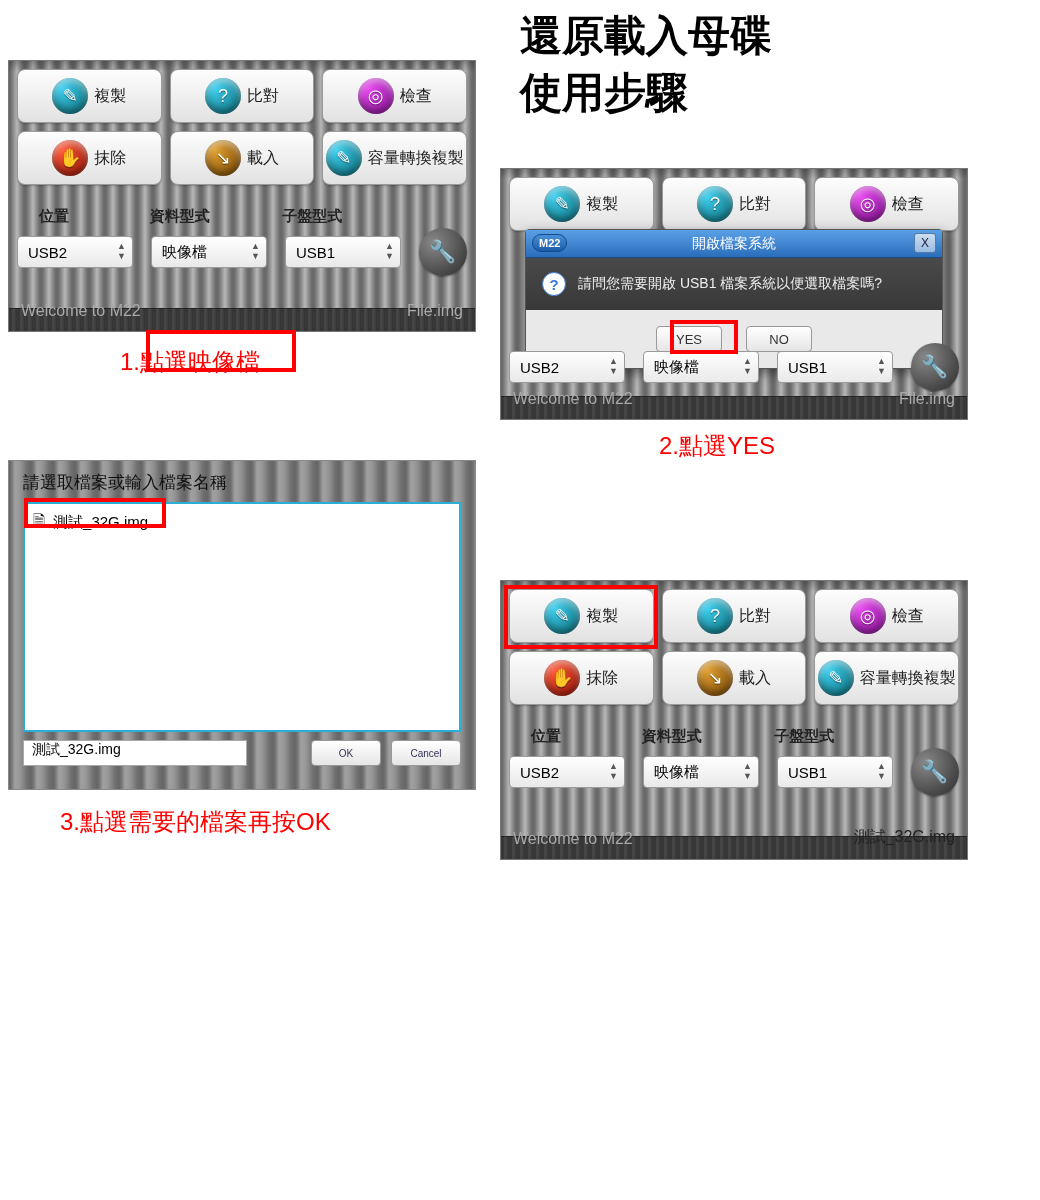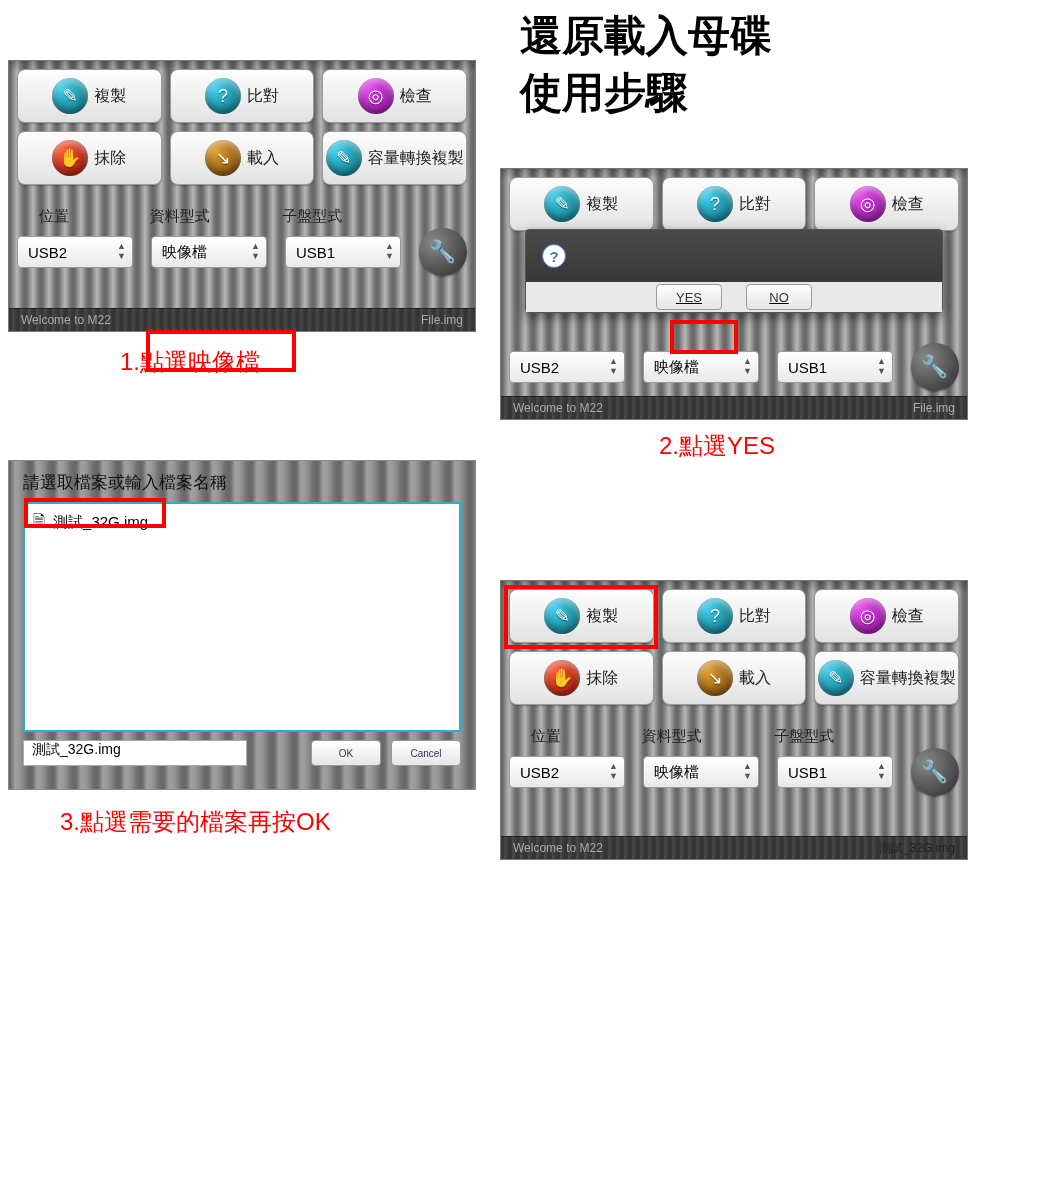--- a/index.html
+++ b/index.html
@@ -64,21 +64,21 @@
   .icon-cap     { background: radial-gradient(circle at 30% 30%, #3ed0f0, #06606a); }
   .glyph { font-size: 18px; color: #fff; text-shadow: 0 1px 1px rgba(0,0,0,.5);}
 
   .labels {
     margin-top: 22px;
     display: flex;
     gap: 6px;
     font-size: 15px;
     color: #222;
   }
-  .labels > div { flex: 1; }
+  .labels > div { flex: 1; font-weight: bold; }
   .selects { margin-top: 2px; display: flex; gap: 18px; align-items: center; }
   .select {
     flex: 1;
     height: 32px;
     background: linear-gradient(#fff,#e9e9e9);
     border: 1px solid #9a9a9a;
     border-radius: 4px;
     display: flex; align-items: center;
     padding: 0 10px;
     font-size: 15px;
@@ -89,23 +89,23 @@
     width: 48px; height: 48px; border-radius: 50%;
     background: radial-gradient(circle at 30% 30%, #888, #2a2a2a);
     display:flex; align-items:center; justify-content:center;
     color:#ddd; font-size:22px;
     box-shadow: 0 1px 2px rgba(0,0,0,.4);
   }
 
   .footer-bar {
     position:absolute; left:0; right:0; bottom:0; height:22px;
     background: repeating-linear-gradient(90deg,#3a3a3a 0,#333 2px,#4a4a4a 4px,#333 8px);
-    display:flex; justify-content:space-between; align-items:center;
+    display:flex; justify-content:space-between; align-items:flex-end;
     padding: 11px 12px;
-    font-size: 12px; color:#aaa;
+    font-size: 16px; color:#aaa;
     border-top: 1px solid rgba(0,0,0,0.4);
   }
 
   
   .dialog {
     position:absolute;
     top: 60px; left:24px; right:24px;
     background: #e9e9e9;
     border: 1px solid #555;
     border-radius: 4px;
@@ -144,22 +144,22 @@
     font-size:14px;
     display:flex; align-items:center; gap:12px;
   }
   .q-icon {
     width:24px; height:24px; border-radius:50%;
     background:#fff; color:#3a7bd5; font-weight:bold;
     display:flex; align-items:center; justify-content:center;
     border:1px solid #3a7bd5; font-size:15px;
   }
   .dialog-foot {
-    background:#e9e9e9; padding:2px;
-    display:flex; justify-content:center; gap:24px;text-decoration:underline;
+    background:#e9e9e9; padding:16px;
+    display:flex; justify-content:center; gap:24px;
   }
   .dlg-btn {
     width:66px; height:26px;
     background: linear-gradient(#fff,#e5e5e5);
     border:1px solid #999; border-radius:4px;
     font-size:13px; color:#333;
     display:flex; align-items:center; justify-content:center;
   }
 
   
@@ -289,22 +289,28 @@
     </div>
     <div class="app-btn">
       <span class="icon icon-check">
             <span class="glyph">◎</span>
           </span>
       <span class="label">檢查</span>
     </div>
   </div>
 
   <div class="dialog">
+    <div class="dialog-title">
+      <span class="tag">M22</span>
+      <span>開啟檔案系統</span>
+      <span class="close">X</span>
+    </div>
     <div class="dialog-body">
       <span class="q-icon">?</span>
+      <span>請問您需要開啟 USB1 檔案系統以便選取檔案嗎?</span>
     </div>
     <div class="dialog-foot">
       <div class="dlg-btn">YES</div>
       <div class="dlg-btn">NO</div>
     </div>
   </div>
 
   <div class="selects" style="position:absolute; bottom:28px; left:8px; right:8px;">
     <div class="select">
       <span>USB2</span>

